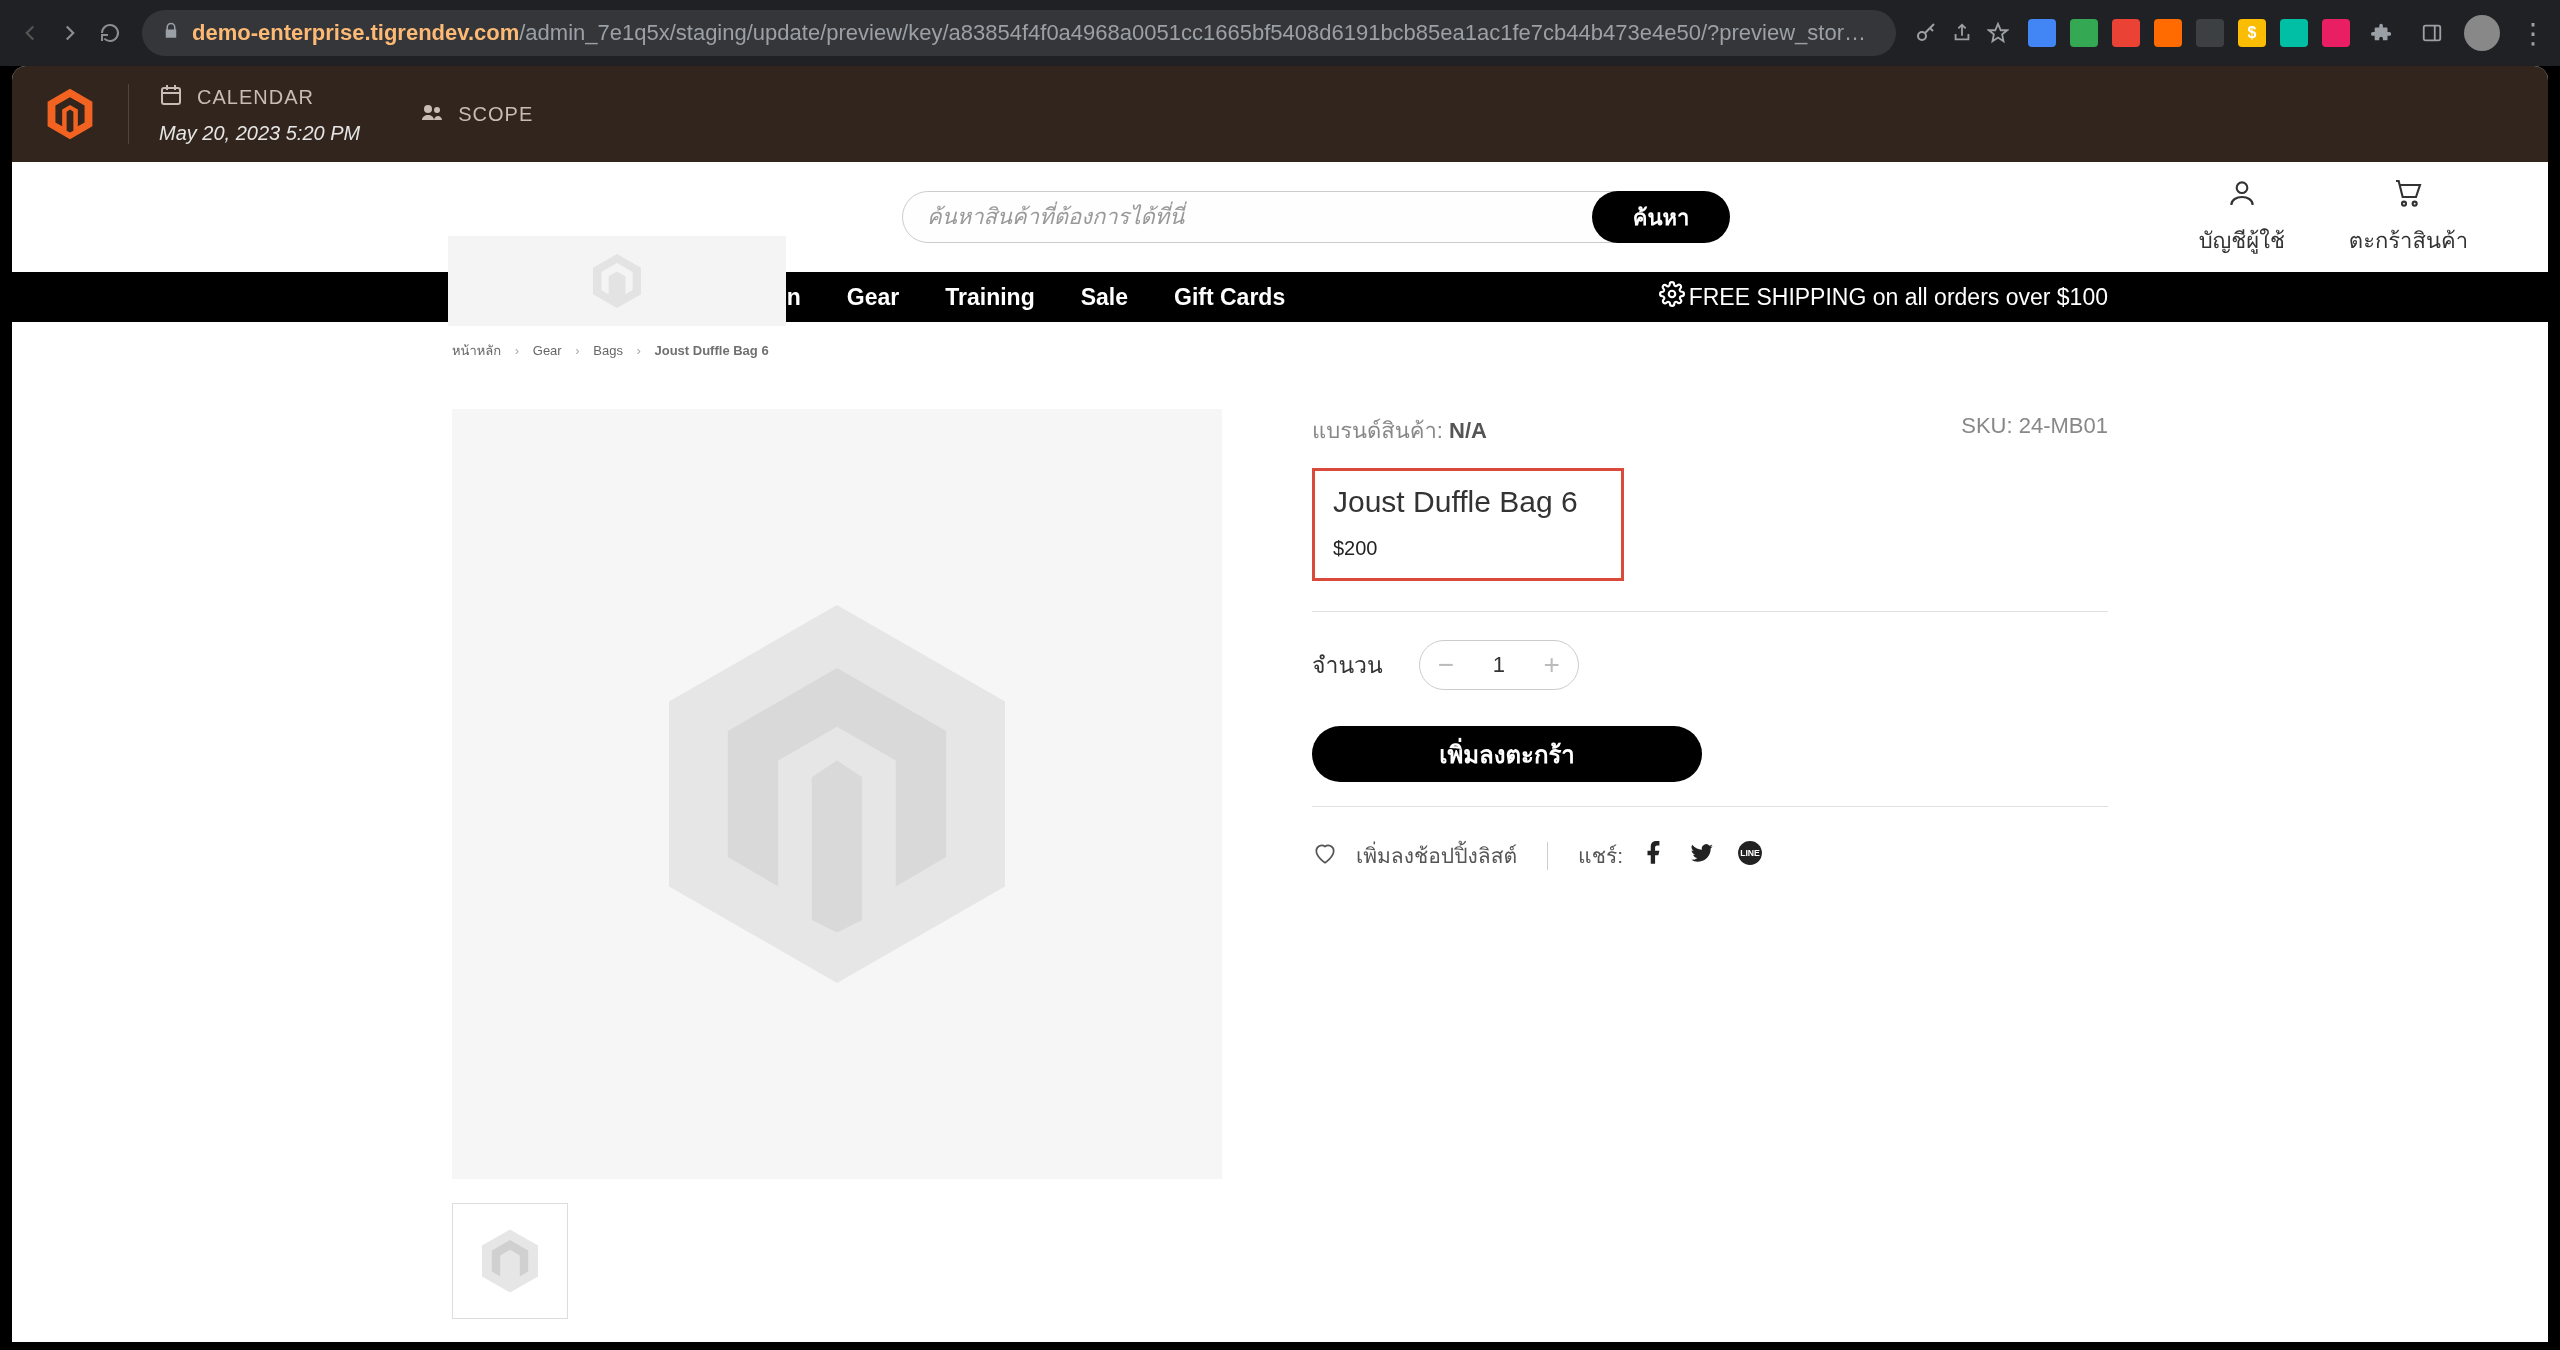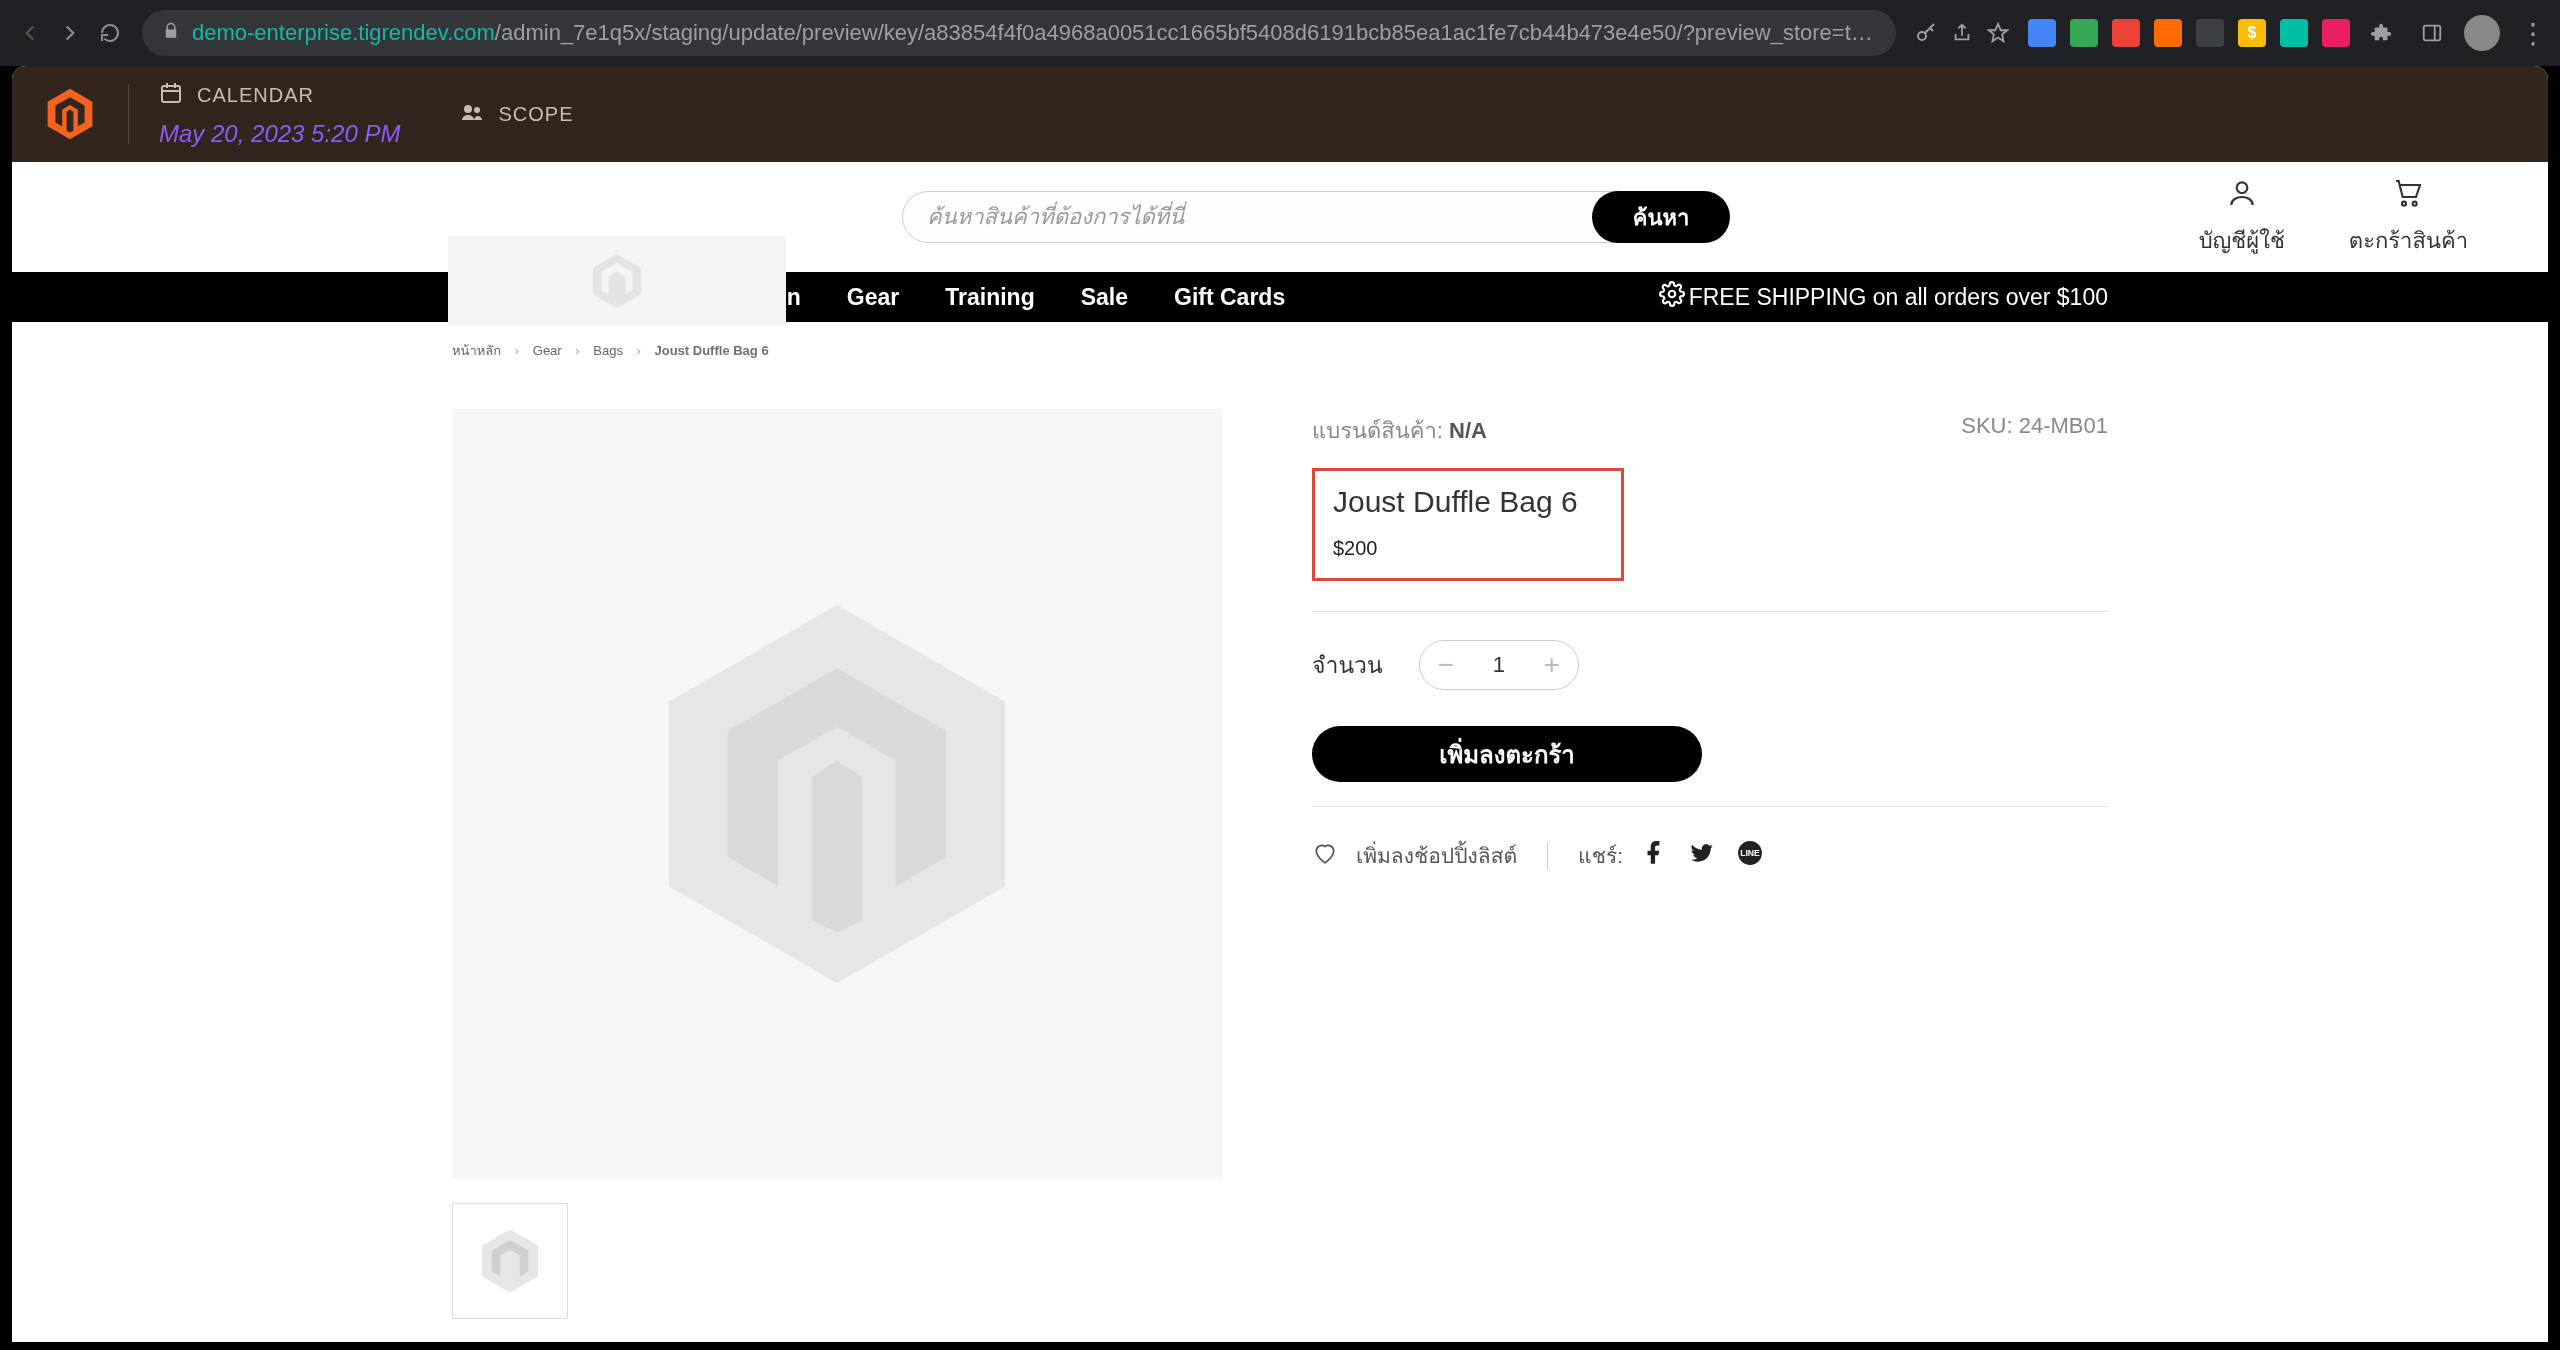--- a/index.html
+++ b/index.html
@@ -4,38 +4,38 @@
 <style>
   * { box-sizing: border-box; margin: 0; padding: 0; }
   body { font-family: -apple-system, BlinkMacSystemFont, "Segoe UI", Arial, sans-serif; background:#000; width:2560px; height:1350px; overflow:hidden; transform-origin:top left; }
   
   .browser-chrome { background:#202124; height:66px; display:flex; align-items:center; padding:0 10px; color:#9aa0a6; font-size:22px; }
   .nav-btn { width:40px; height:40px; display:flex; align-items:center; justify-content:center; color:#8a8d91; cursor:pointer; }
   .nav-btn.disabled { color:#555; }
   .addr-bar { flex:1; background:#35363a; border-radius:30px; height:46px; margin:0 12px; display:flex; align-items:center; padding:0 20px; color:#e8eaed; font-size:22px; overflow:hidden; }
   .addr-bar .lock { margin-right:12px; color:#9aa0a6; }
   .addr-url { overflow:hidden; text-overflow:ellipsis; white-space:nowrap; color:#9aa0a6; }
-  .addr-url .domain { color:#14b8a6; }
+  .addr-url .domain { color:#fdba74;font-weight:bold; }
   .chrome-icons { display:flex; align-items:center; gap:14px; padding-left:12px; }
   .ext-icon { width:28px; height:28px; border-radius:4px; display:flex; align-items:center; justify-content:center; font-size:16px; color:#fff; font-weight:bold; }
   .ext-blue{background:#4285f4;} .ext-green{background:#34a853;} .ext-red{background:#ea4335;} .ext-orange{background:#ff6b00;} .ext-yellow{background:#fbbc04;} .ext-teal{background:#00bfa5;} .ext-pink{background:#e91e63;} .ext-dark{background:#3c4043;}
   .chrome-right-btn { width:36px; height:36px; color:#9aa0a6; display:flex; align-items:center; justify-content:center; }
   .avatar { width:36px; height:36px; border-radius:50%; background:#888; }
   .dots { font-size:28px; letter-spacing:-2px; }
 
   .viewport { position:relative; width:2536px; height:1276px; margin-left:12px; background:#fff; border-radius:14px 14px 0 0; overflow:hidden; }
 
   
   .admin-bar { background:#31251d; height:96px; display:flex; align-items:center; padding:0 30px; color:#c7bdb6; font-size:20px; }
   .admin-logo { width:56px; height:56px; display:flex; align-items:center; justify-content:center; }
   .admin-logo svg { width:56px; height:56px; }
   .admin-divider { width:1px; height:60px; background:#50443c; margin:0 30px; }
   .admin-sec { display:flex; flex-direction:column; justify-content:center; gap:6px; margin-right:60px; }
   .admin-sec .label { color:#c7bdb6; font-size:20px; letter-spacing:1px; }
-  .admin-sec .sub { color:#8b5cf6; font-style:italic; font-size:24px; margin-top:4px; }
+  .admin-sec .sub { color:#e5e5e5; font-style:italic; font-size:20px; margin-top:4px; }
   .admin-row { display:flex; align-items:center; gap:14px; }
 
   
   .store-header { background:#fff; height:110px; display:flex; align-items:center; padding:0 80px 0 420px; }
   .store-logo-box { position:absolute; top:170px; left:436px; width:338px; height:90px; background:#f4f4f4; display:flex; align-items:center; justify-content:center; }
   .store-logo-box svg { width:200px; height:60px; opacity:.15; }
   .search-wrap { margin-left:470px; display:flex; align-items:center; }
   .search-input { width:730px; height:52px; border:1px solid #ccc; border-radius:26px 0 0 26px; padding:0 24px; font-size:22px; color:#333; background:#fefefe; }
   .search-input::placeholder { color:#999; font-style:italic; }
   .search-btn { width:138px; height:52px; background:#000; color:#fff; border:none; border-radius:26px; margin-left:-40px; font-size:22px; font-weight:600; cursor:pointer; }

